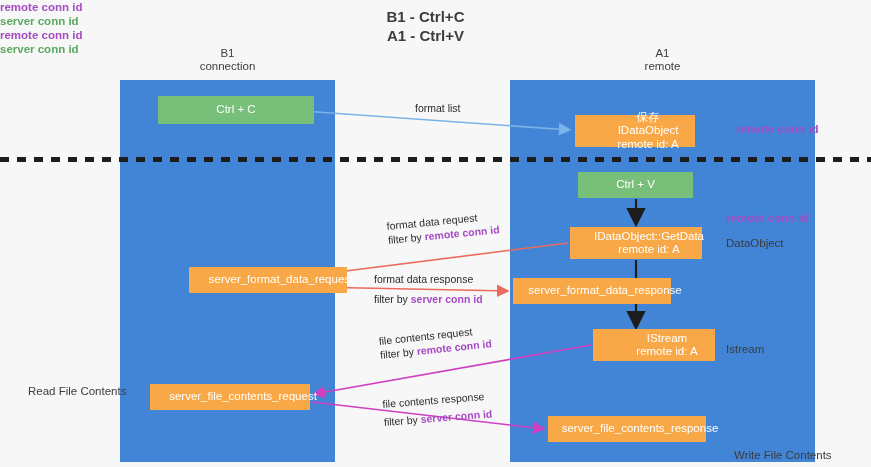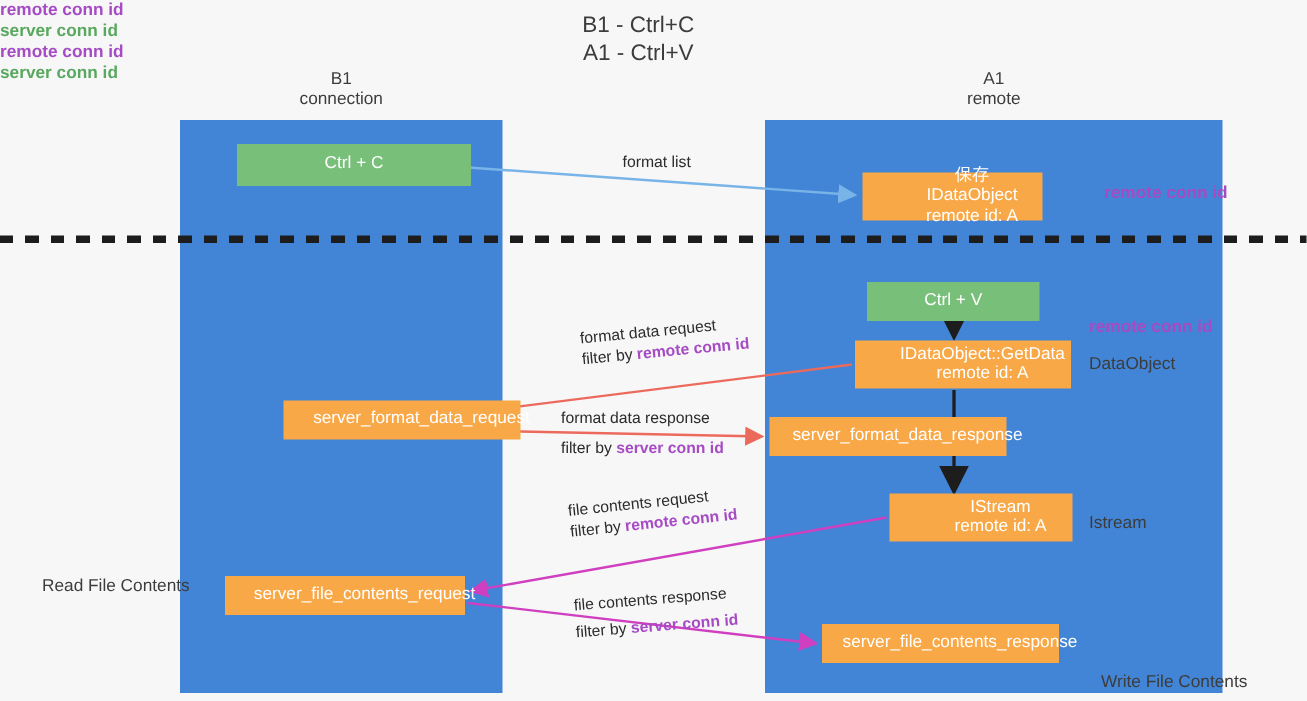--- a/index.html
+++ b/index.html
@@ -27,38 +27,38 @@
     color: #3c3c3c;
     line-height: 13px;
     white-space: pre-line;
   }
   #hdr-b1 { left: 120px; top: 47px; width: 215px; }
   #hdr-a1 { left: 510px; top: 47px; width: 305px; }
 
   #title {
     position: absolute; left: 0; top: 7px; width: 851px;
     text-align: center; font-size: 15px; color: #3c3c3c;
-    line-height: 19px; white-space: pre-line;
+    line-height: 19px; white-space: pre-line; font-weight: bold;
   }
 
   .box {
     position: absolute;
     display: flex; flex-direction: column;
     align-items: center; justify-content: center;
     color: #ffffff; font-size: 11.5px; line-height: 13.5px;
     text-align: center; white-space: pre-line;
     padding: 2px 6px;
   }
   .box.green  { background: #78c07a; }
   .box.orange { background: #f9a847; padding-left: 32px; }
 
   #box-ctrlc   { left: 158px; top: 96px;  width: 156px; height: 28px; }
   #box-idataobj{ left: 575px; top: 115px; width: 120px; height: 32px; }
-  #box-ctrlv   { left: 578px; top: 188px; width: 115px; height: 26px; }
-  #box-getdata { left: 570px; top: 227px; width: 144px; height: 32px; }
+  #box-ctrlv   { left: 578px; top: 172px; width: 115px; height: 26px; }
+  #box-getdata { left: 570px; top: 227px; width: 132px; height: 32px; }
   #box-sfdreq  { left: 152px; top: 267px; width: 158px; height: 26px; margin-left: 37px; }
   #box-sfdresp { left: 513px; top: 278px; width: 158px; height: 26px; }
   #box-istream { left: 593px; top: 329px; width: 122px; height: 32px; }
   #box-sfcreq  { left: 150px; top: 384px; width: 160px; height: 26px; }
   #box-sfcresp { left: 548px; top: 416px; width: 158px; height: 26px; }
 
   .note {
     position: absolute;
     font-size: 11.5px;
     line-height: 14px;

